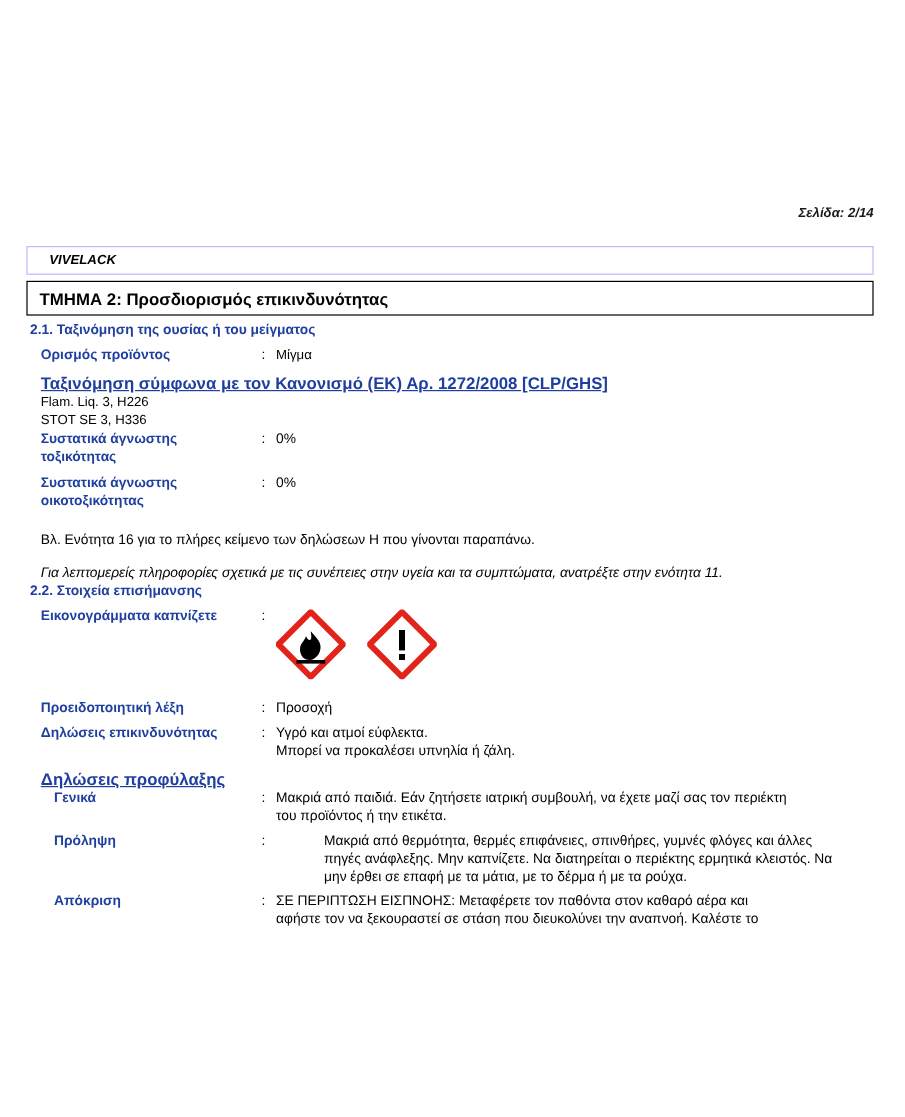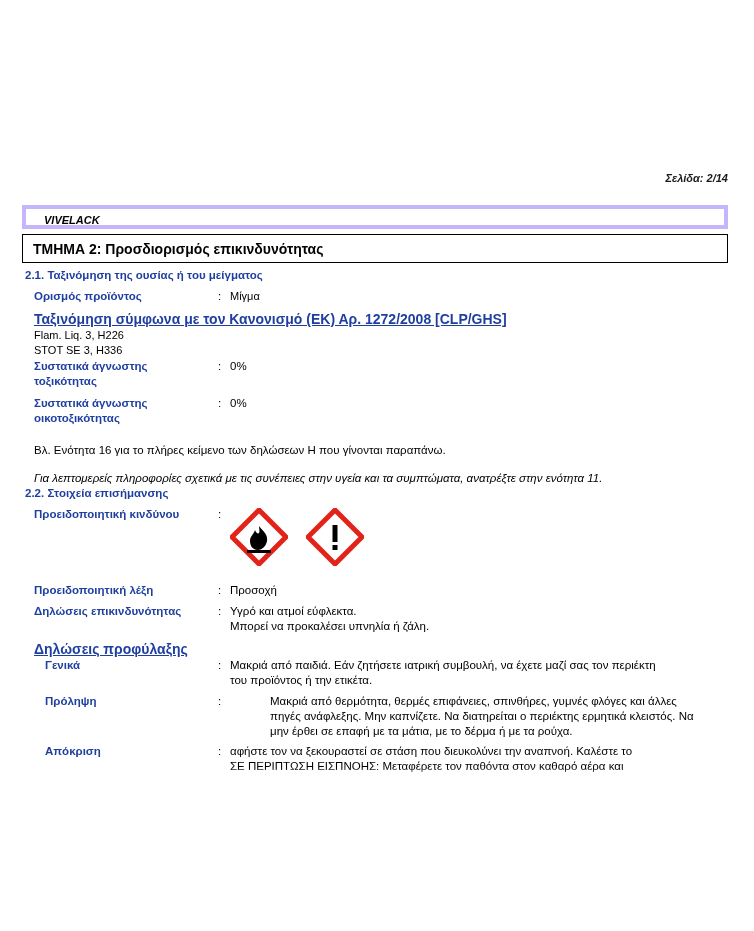--- a/index.html
+++ b/index.html
@@ -29,21 +29,21 @@
     font-weight: bold;
     font-style: italic;
     color: #1a1a1a;
   }
   .product-bar {
     position: absolute;
     left: 22px;
     top: 205px;
     width: 706px;
     height: 24px;
-    border: 4px solid #c4b5fd;
+    border: 1px solid #c4b5fd;
     box-sizing: border-box;
   }
   .product-bar .label {
     position: absolute;
     left: 18px;
     top: 5px;
     font-size: 11px;
     font-weight: bold;
     font-style: italic;
     color: #000000;
@@ -179,21 +179,21 @@
   <div class="field-label" style="left:34px; top:397px;">Συστατικά άγνωστης</div>
   <div class="field-label" style="left:34px; top:412px;">οικοτοξικότητας</div>
   <div class="colon" style="top:397px;">:</div>
   <div class="field-value" style="top:397px;">0%</div>
 
   <div class="para" style="top:444px;">Βλ. Ενότητα 16 για το πλήρες κείμενο των δηλώσεων Η που γίνονται παραπάνω.</div>
   <div class="para" style="top:472px;font-style:italic;">Για λεπτομερείς πληροφορίες σχετικά με τις συνέπειες στην υγεία και τα συμπτώματα, ανατρέξτε στην ενότητα 11.</div>
 
   <div class="subsec s22">2.2. Στοιχεία επισήμανσης</div>
 
-  <div class="field-label" style="left:34px; top:508px;">Προειδοποιητική κινδύνου</div>
+  <div class="field-label" style="left:34px; top:508px;">Εικονογράμματα καπνίζετε</div>
   <div class="colon" style="top:508px;">:</div>
 
   <div class="pictograms">
     <div class="ghs one">
       <svg width="58" height="58" viewBox="0 0 58 58">
         <polygon points="29,2 56,29 29,56 2,29" fill="#ffffff" stroke="#e2231a" stroke-width="5"></polygon>
         <g transform="translate(29,31)">
           <path d="M0,-13 C5,-7 9,-4 8,2 C7,8 2,11 -1,11 C-6,11 -9,7 -9,2 C-9,-3 -5,-5 -4,-9 C-3,-6 -1,-5 0,-6 C1,-8 0,-11 0,-13 Z" fill="#000000"></path>
           <rect x="-12" y="11" width="24" height="3" fill="#000000"></rect>
         </g>
@@ -232,19 +232,19 @@
   <div class="colon" style="top:695px;">:</div>
   <div class="multi-value" style="top:694px;margin-left:40px;">
     <div>Μακριά από θερμότητα, θερμές επιφάνειες, σπινθήρες, γυμνές φλόγες και άλλες</div>
     <div>πηγές ανάφλεξης. Μην καπνίζετε.  Να διατηρείται ο περιέκτης ερμητικά κλειστός.  Να</div>
     <div>μην έρθει σε επαφή με τα μάτια, με το δέρμα ή με τα ρούχα.</div>
   </div>
 
   <div class="field-label" style="left:45px; top:745px;">Απόκριση</div>
   <div class="colon" style="top:745px;">:</div>
   <div class="multi-value" style="top:744px;">
+    <div>ΣΕ ΠΕΡΙΠΤΩΣΗ ΕΙΣΠΝΟΗΣ:  Μεταφέρετε τον παθόντα στον καθαρό αέρα και</div>
     <div>αφήστε τον να ξεκουραστεί σε στάση που διευκολύνει την αναπνοή.  Καλέστε το</div>
-    <div>ΣΕ ΠΕΡΙΠΤΩΣΗ ΕΙΣΠΝΟΗΣ:  Μεταφέρετε τον παθόντα στον καθαρό αέρα και</div>
   </div>
 
   <div class="fade-bottom"></div>
 
 </div>
 
 </body></html>

